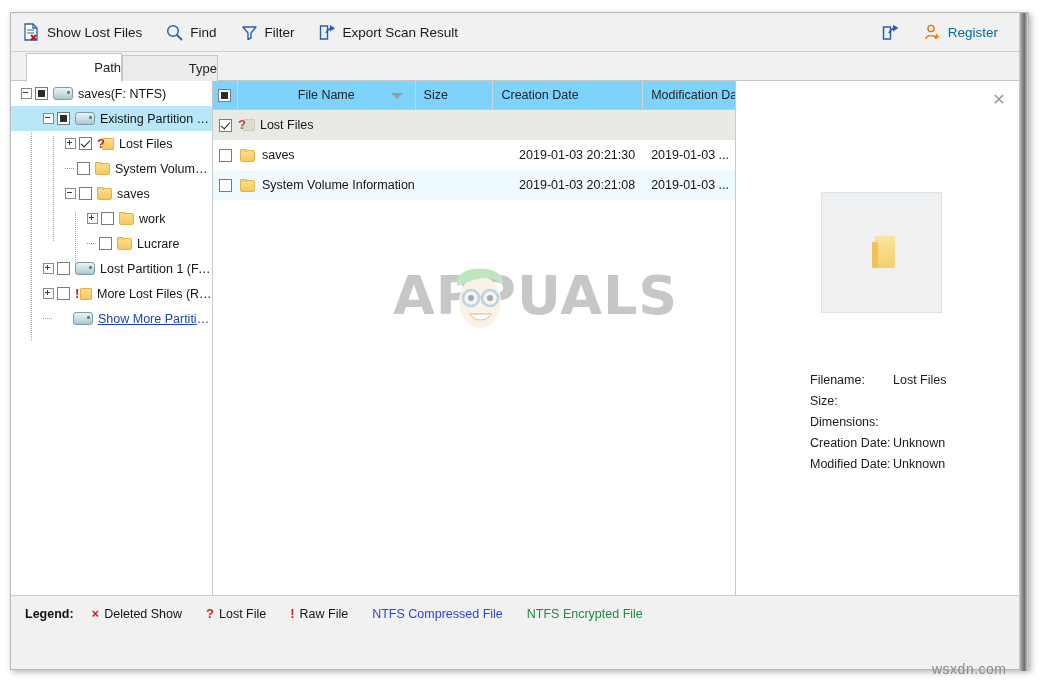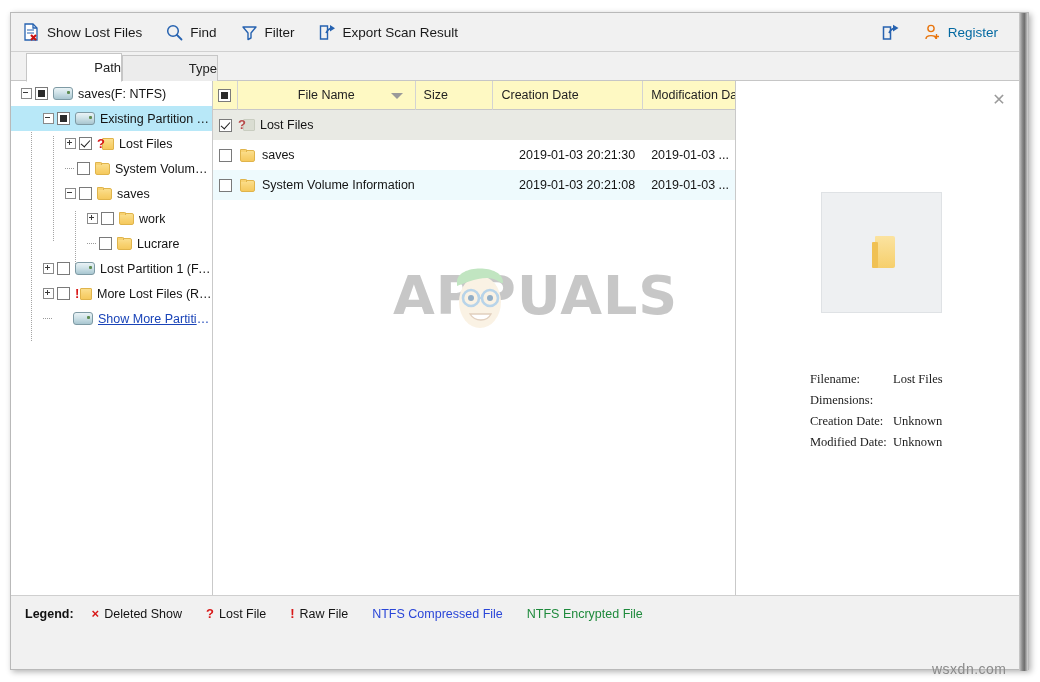--- a/index.html
+++ b/index.html
@@ -278,21 +278,21 @@
     width: 523px;
     height: 514px;
     background: #ffffff;
     border-right: 1px solid #c9c9c9;
     box-sizing: border-box;
     overflow: hidden;
   }
   .list-head {
     display: flex;
     height: 29px;
-    background: #fef9c3;
+    background: #7dd3fc;
     border-bottom: 1px solid #c8c8c8;
     align-items: center;
     box-sizing: border-box;
   }
   .hcell {
     height: 29px;
     line-height: 29px;
     font-size: 12.5px;
     color: #222;
     border-right: 1px solid #d3d3d3;
@@ -409,21 +409,20 @@
     top: 288px;
     width: 200px;
   }
   .meta-row {
     height: 21px;
     display: flex;
     align-items: center;
     font-size: 12.5px;
     color: #1b1b1b;
     white-space: nowrap;
-    font-family: Liberation Serif, serif;
   }
   .meta-key { width: 83px; flex: 0 0 auto; }
   .meta-val { flex: 1 1 auto; }
 
   
   .legend {
     position: absolute;
     left: 0; top: 582px;
     width: 1009px;
     height: 36px;
@@ -762,20 +761,24 @@
             <div class="tfb"></div>
           </div>
         </div>
 
         <div class="meta">
           <div class="meta-row">
             <div class="meta-key">Filename:</div>
             <div class="meta-val">Lost Files</div>
           </div>
           <div class="meta-row">
+            <div class="meta-key">Size:</div>
+            <div class="meta-val"></div>
+          </div>
+          <div class="meta-row">
             <div class="meta-key">Dimensions:</div>
             <div class="meta-val"></div>
           </div>
           <div class="meta-row">
             <div class="meta-key">Creation Date:</div>
             <div class="meta-val">Unknown</div>
           </div>
           <div class="meta-row">
             <div class="meta-key">Modified Date:</div>
             <div class="meta-val">Unknown</div>

